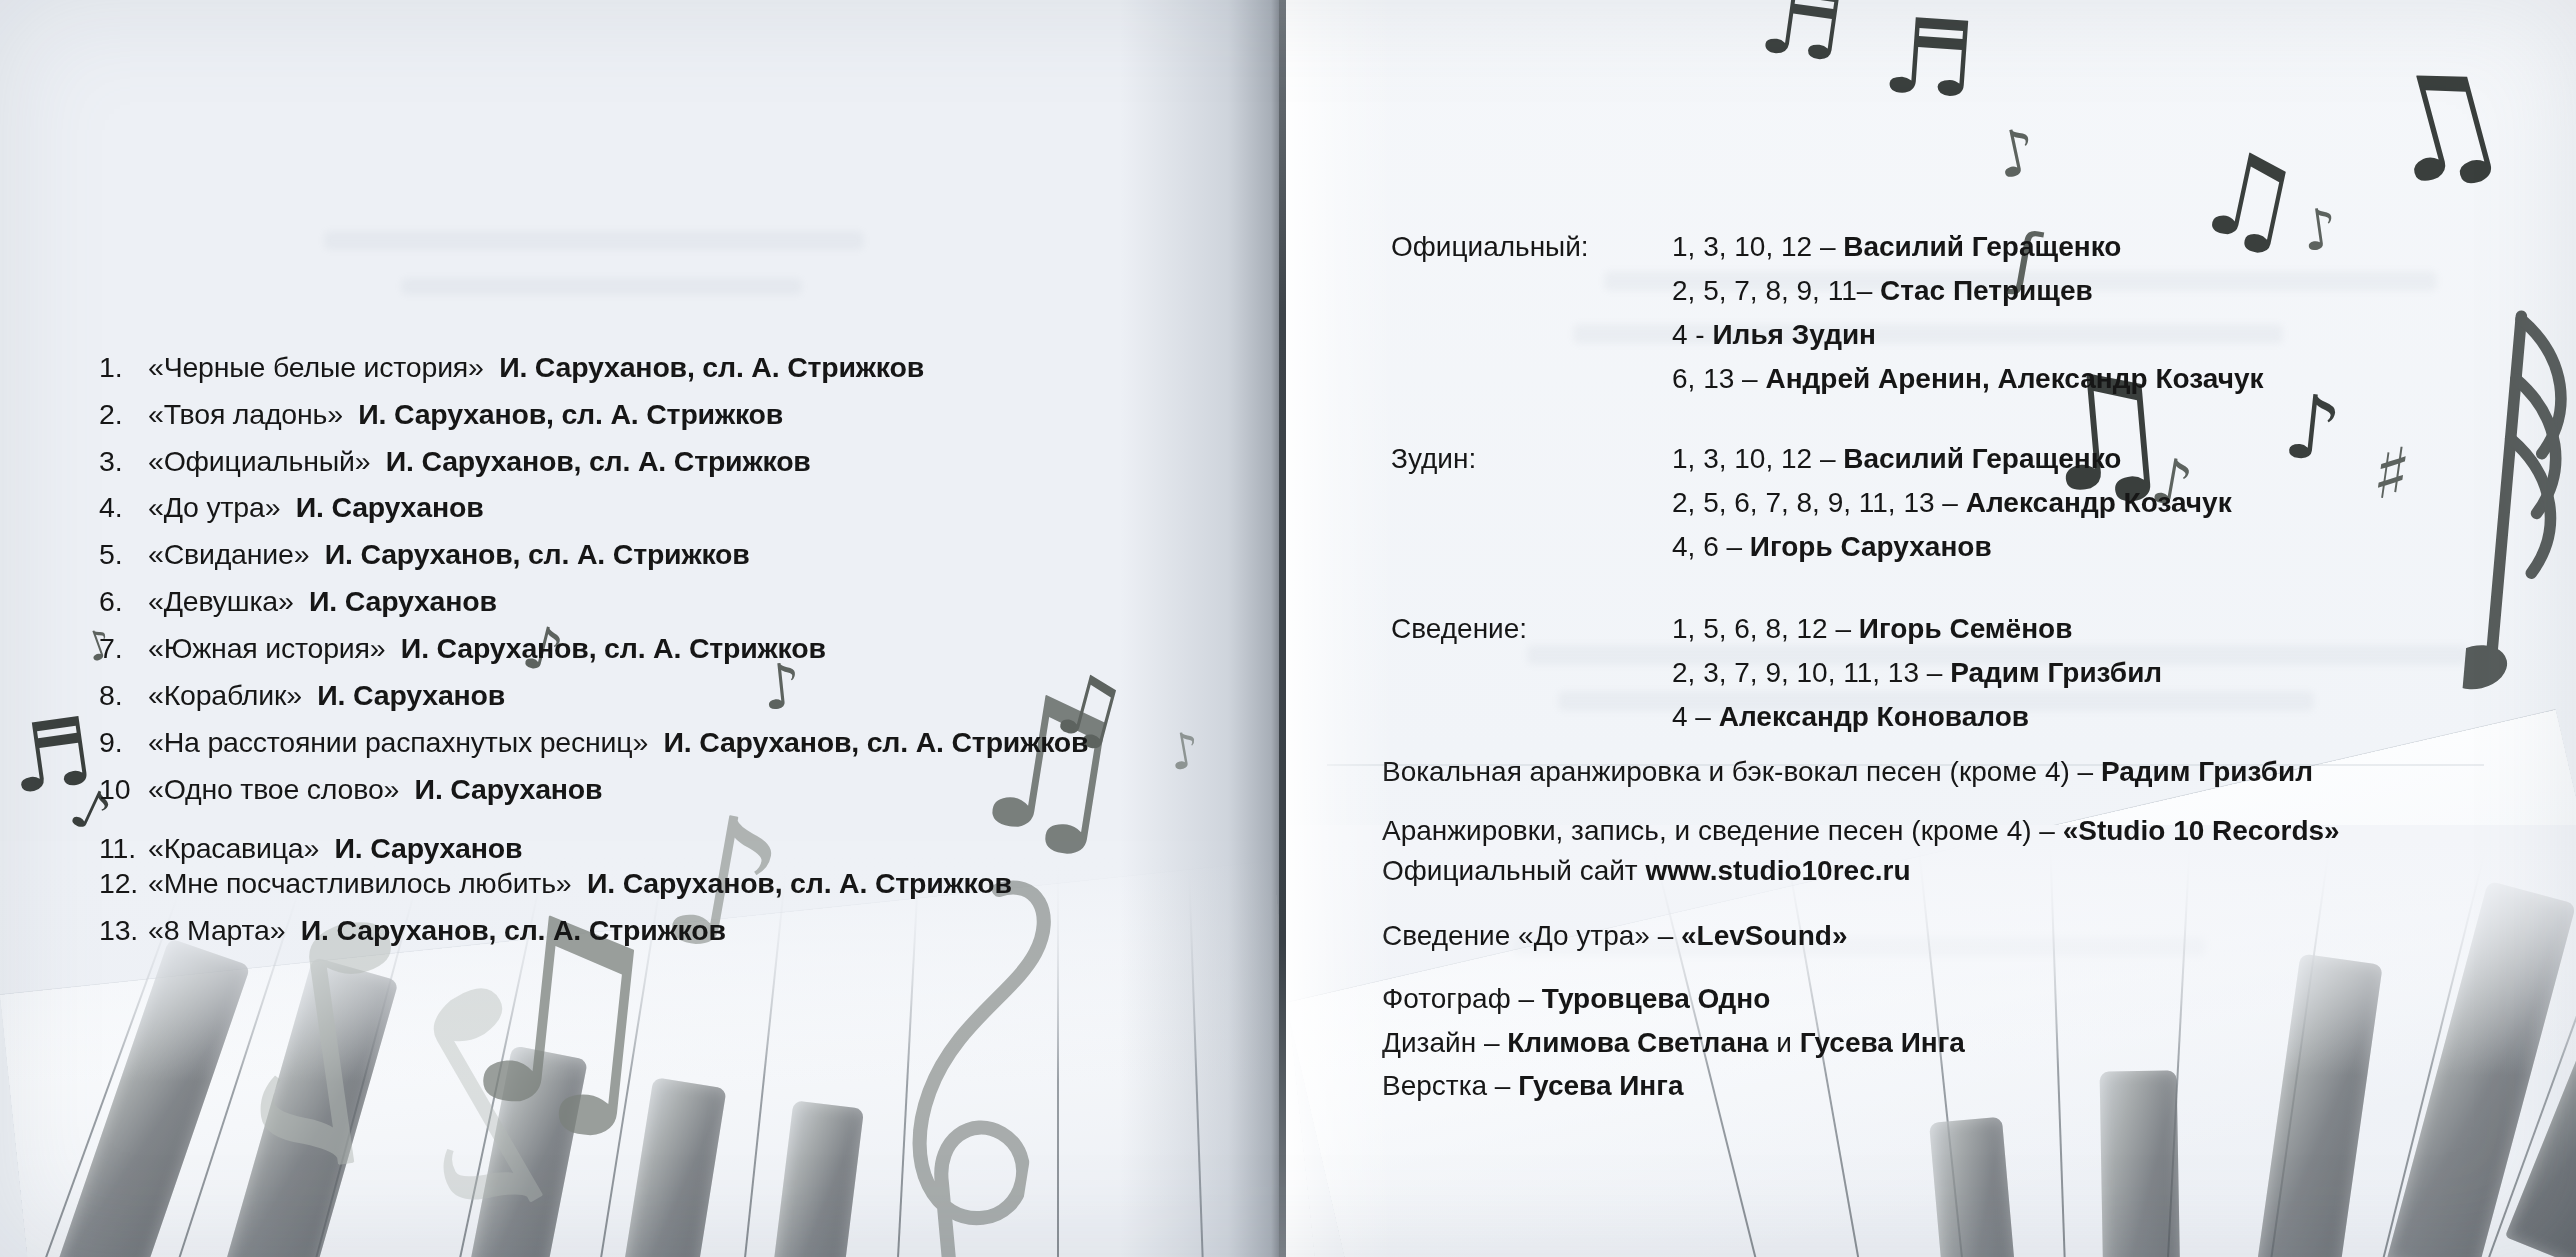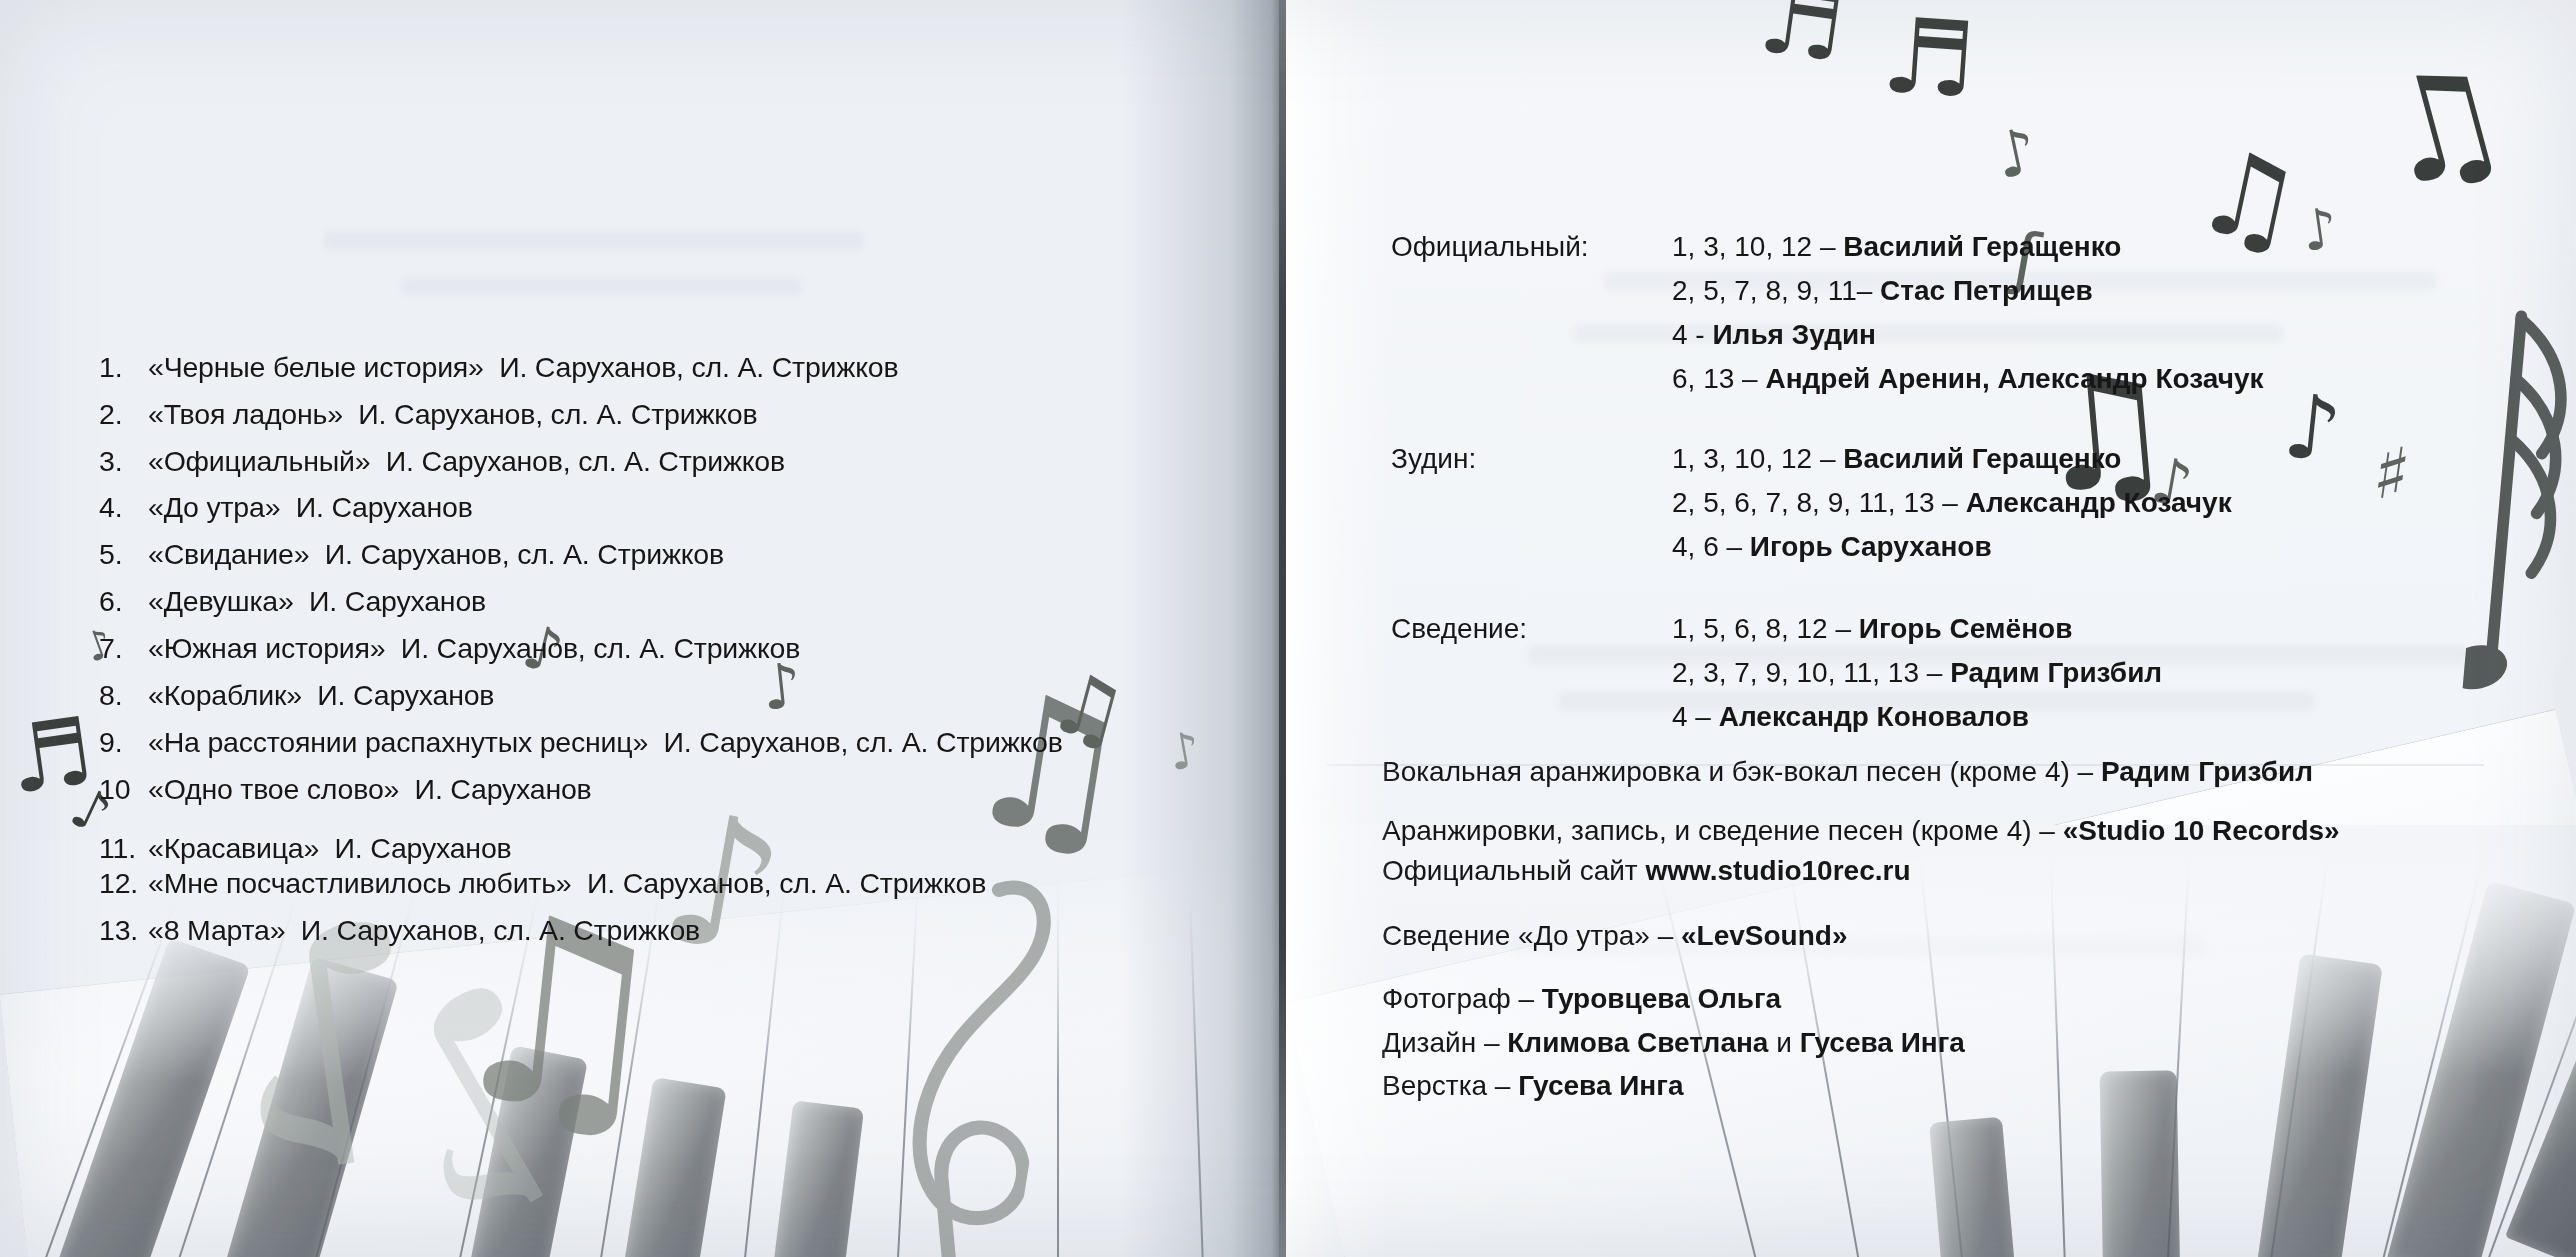--- a/index.html
+++ b/index.html
@@ -17,21 +17,21 @@
   .fold-dark{position:absolute;left:1120px;top:0;width:159px;height:100%;z-index:6;
     background:linear-gradient(to right,rgba(162,172,184,0),rgba(150,160,173,.35) 68%,rgba(110,120,132,.55) 95%,rgba(72,80,90,.62))}
   .fold-line{position:absolute;left:1279px;top:0;width:7px;height:100%;z-index:7;
     background:linear-gradient(to bottom,#70767c,#3e444a 25%,#394046 75%,#7a8086)}
   .fold-light{position:absolute;left:1286px;top:0;width:108px;height:100%;z-index:6;
     background:linear-gradient(to right,rgba(255,255,255,.95),rgba(255,255,255,.4) 45%,rgba(255,255,255,0))}
   
   .track{position:absolute;left:99px;font-size:28.5px;letter-spacing:-0.2px;white-space:nowrap;z-index:4;line-height:1.15}
   .track .tnum{display:inline-block;width:49px}
   .track .ttitle{margin-right:15.4px}
-  .track .tcredit{font-weight:normal}
+  .track .tcredit{font-weight:bold}
   .clabel{position:absolute;left:1391px;font-size:28px;z-index:4;white-space:nowrap}
   .crow{position:absolute;left:1672px;font-size:28px;z-index:4;white-space:nowrap}
   .crow .name{font-weight:bold}
   .mline{position:absolute;left:1382px;font-size:28px;z-index:4;white-space:nowrap}
   .mline .b{font-weight:bold}
   
   .note{position:absolute;font-family:"DejaVu Sans",sans-serif;line-height:1;z-index:2;
     color:#3a3f3d;transform-origin:center}
   .note.mid{color:#5d635f}
   .note.light{color:#8b918c}
@@ -97,21 +97,21 @@
 
 <div class="clabel" style="top:613px">Сведение:</div>
 <div class="crow" style="top:613px"><span class="nums">1, 5, 6, 8, 12 – </span><span class="name">Игорь Семёнов</span></div>
 <div class="crow" style="top:657px"><span class="nums">2, 3, 7, 9, 10, 11, 13 – </span><span class="name">Радим Гризбил</span></div>
 <div class="crow" style="top:701px"><span class="nums">4 – </span><span class="name">Александр Коновалов</span></div>
 
 <div class="mline" style="top:756px"><span>Вокальная аранжировка и бэк-вокал песен (кроме 4) – </span><span class="b">Радим Гризбил</span></div>
 <div class="mline" style="top:815px"><span>Аранжировки, запись, и сведение песен (кроме 4) – </span><span class="b">«Studio 10 Records»</span></div>
 <div class="mline" style="top:855px"><span>Официальный сайт </span><span class="b">www.studio10rec.ru</span></div>
 <div class="mline" style="top:920px"><span>Сведение «До утра» – </span><span class="b">«LevSound»</span></div>
-<div class="mline" style="top:983px"><span>Фотограф – </span><span class="b">Туровцева Ольга</span></div>
+<div class="mline" style="top:983px"><span>Фотограф – </span><span class="b">Туровцева Одно</span></div>
 <div class="mline" style="top:1027px"><span>Дизайн – </span><span class="b">Климова Светлана</span><span> и </span><span class="b">Гусева Инга</span></div>
 <div class="mline" style="top:1070px"><span>Верстка – </span><span class="b">Гусева Инга</span></div>
 
 <span class="note" style="left:9.3px;top:710px;font-size:93px;transform:rotate(-8deg)">♬</span>
 <span class="note" style="left:73px;top:783px;font-size:56px;transform:rotate(25deg)">♪</span>
 <span class="note mid" style="left:86px;top:625px;font-size:40px;transform:rotate(-20deg)">♪</span>
 <span class="note mid" style="left:524px;top:619px;font-size:60px;transform:rotate(14deg)">♪</span>
 <span class="note mid" style="left:762px;top:656px;font-size:62px;transform:rotate(-6deg)">♪</span>
 <span class="note mid" style="left:1050px;top:665px;font-size:85px;transform:rotate(15deg)">♫</span>
 <span class="note light" style="left:1169px;top:727px;font-size:49px;transform:rotate(-10deg)">♪</span>

